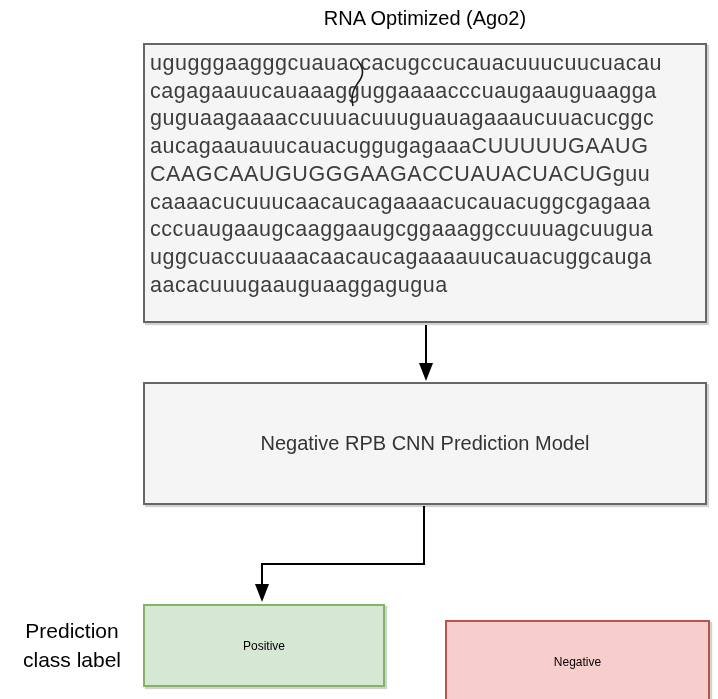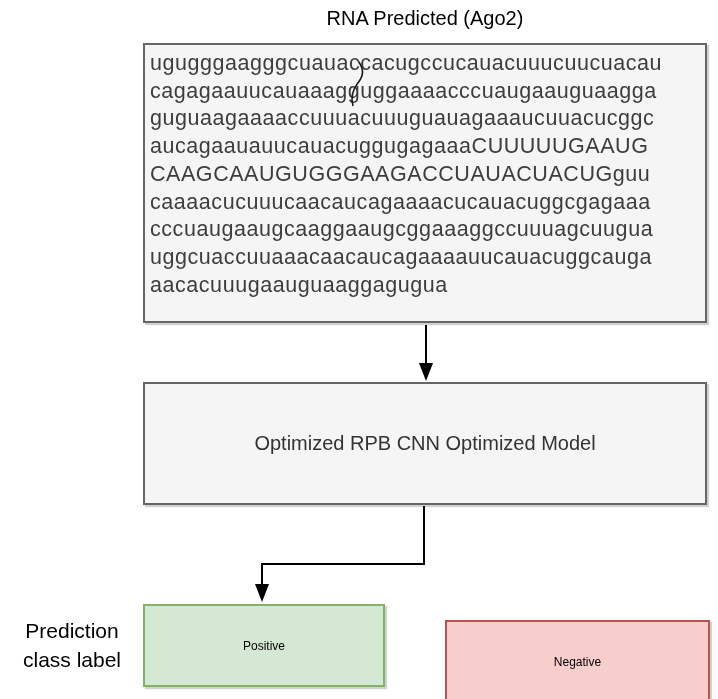--- a/index.html
+++ b/index.html
@@ -117,36 +117,36 @@
     stroke: #1a1a1a;
     stroke-width: 1.6;
     fill: none;
   }
 </style>
 </head>
 <body>
 
 <div class="canvas">
 
-  <div class="title">RNA Predicted (Ago2)</div>
+  <div class="title">RNA Optimized (Ago2)</div>
 
   <div class="box seq-box">
     <div class="seq-text">ugugggaagggcuauaccacugccucauacuuucuucuacau
 cagagaauucauaaagguggaaaacccuaugaauguaagga
 guguaagaaaaccuuuacuuuguauagaaaucuuacucggc
 aucagaauauucauacuggugagaaaCUUUUUGAAUG
 CAAGCAAUGUGGGAAGACCUAUACUACUGguu
 caaaacucuuucaacaucagaaaacucauacuggcgagaaa
 cccuaugaaugcaaggaaugcggaaaggccuuuagcuugua
 uggcuaccuuaaacaacaucagaaaauucauacuggcauga
 aacacuuugaauguaaggagugua</div>
   </div>
 
   <div class="box model-box">
-    <span class="box-label">Optimized RPB CNN Optimized Model</span>
+    <span class="box-label">Negative RPB CNN Prediction Model</span>
   </div>
 
   <div class="predicted-label">Prediction
 class label</div>
 
   <div class="box class-box positive-box">
     <span class="box-label">Positive</span>
   </div>
 
   <div class="box class-box negative-box">

